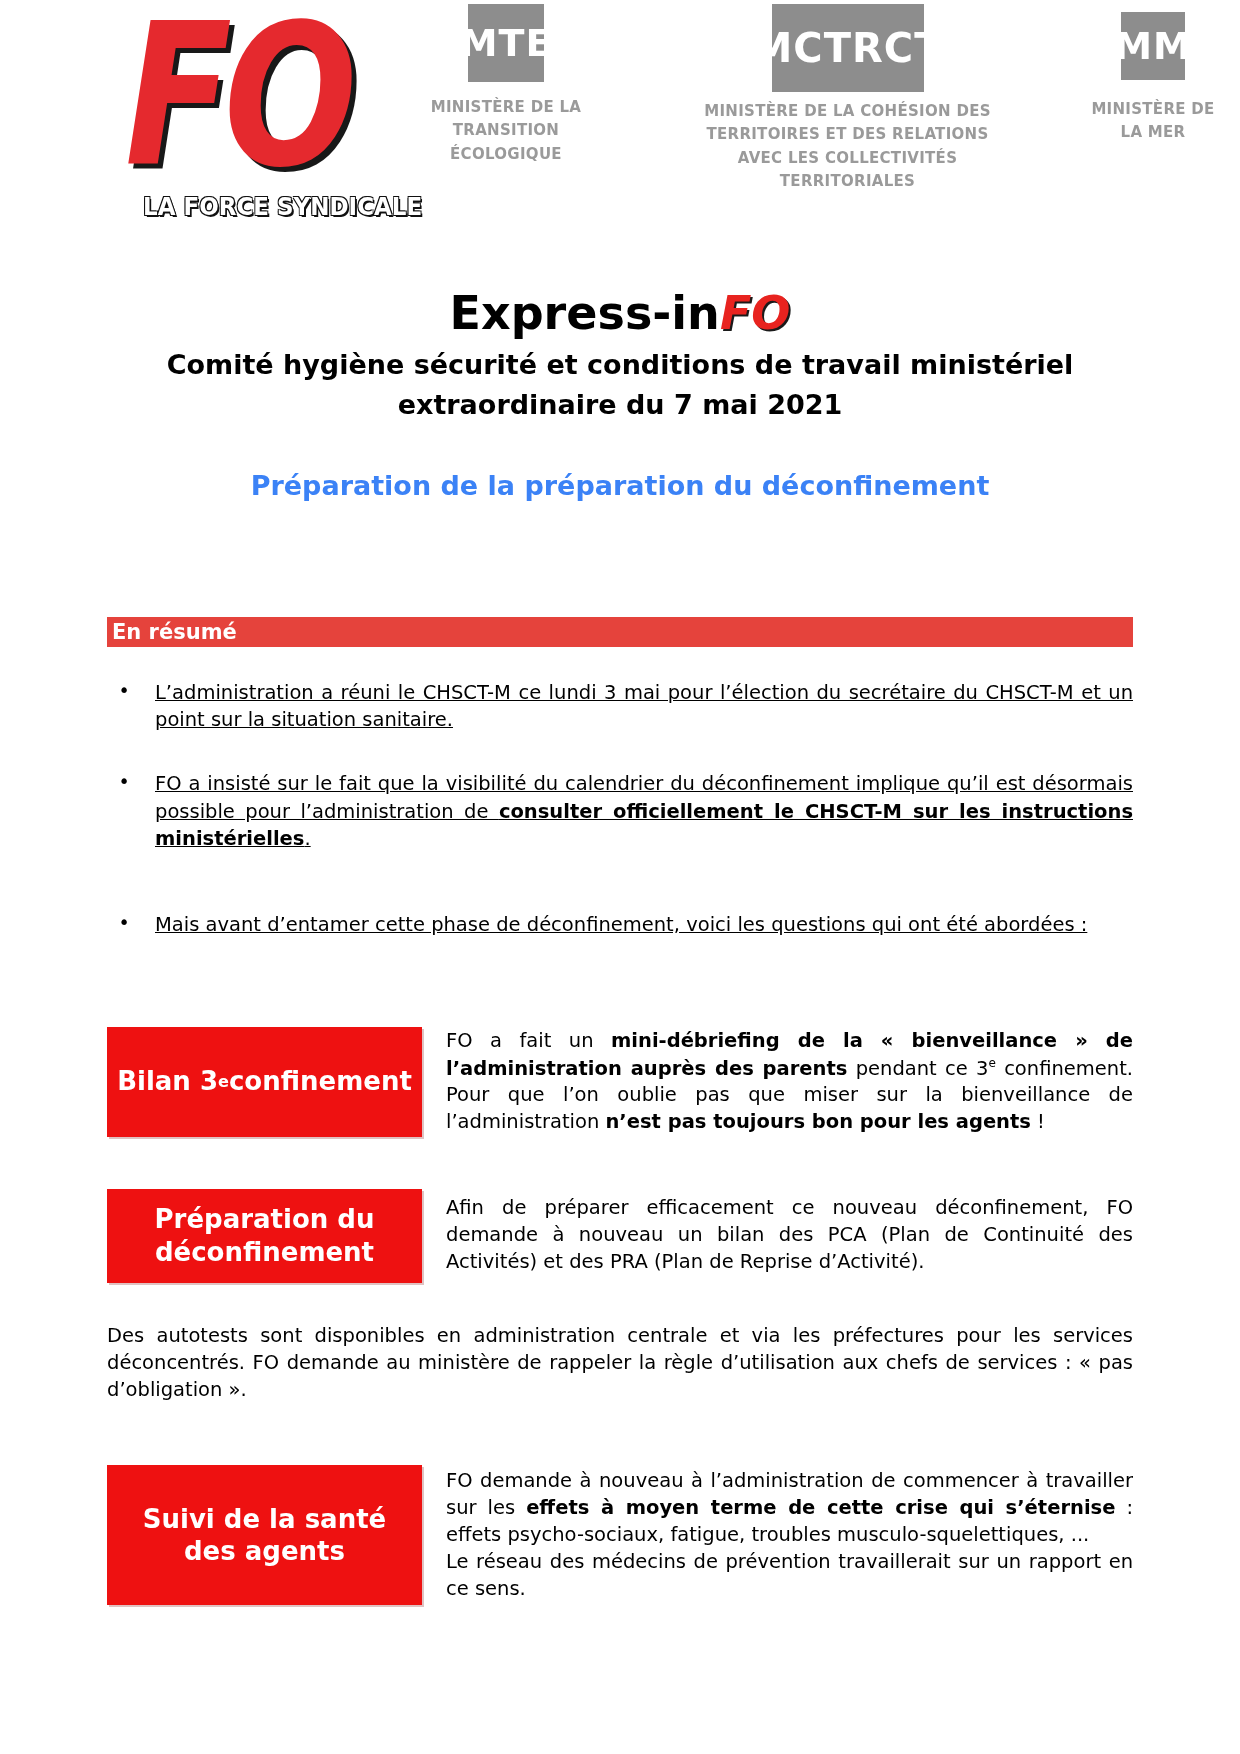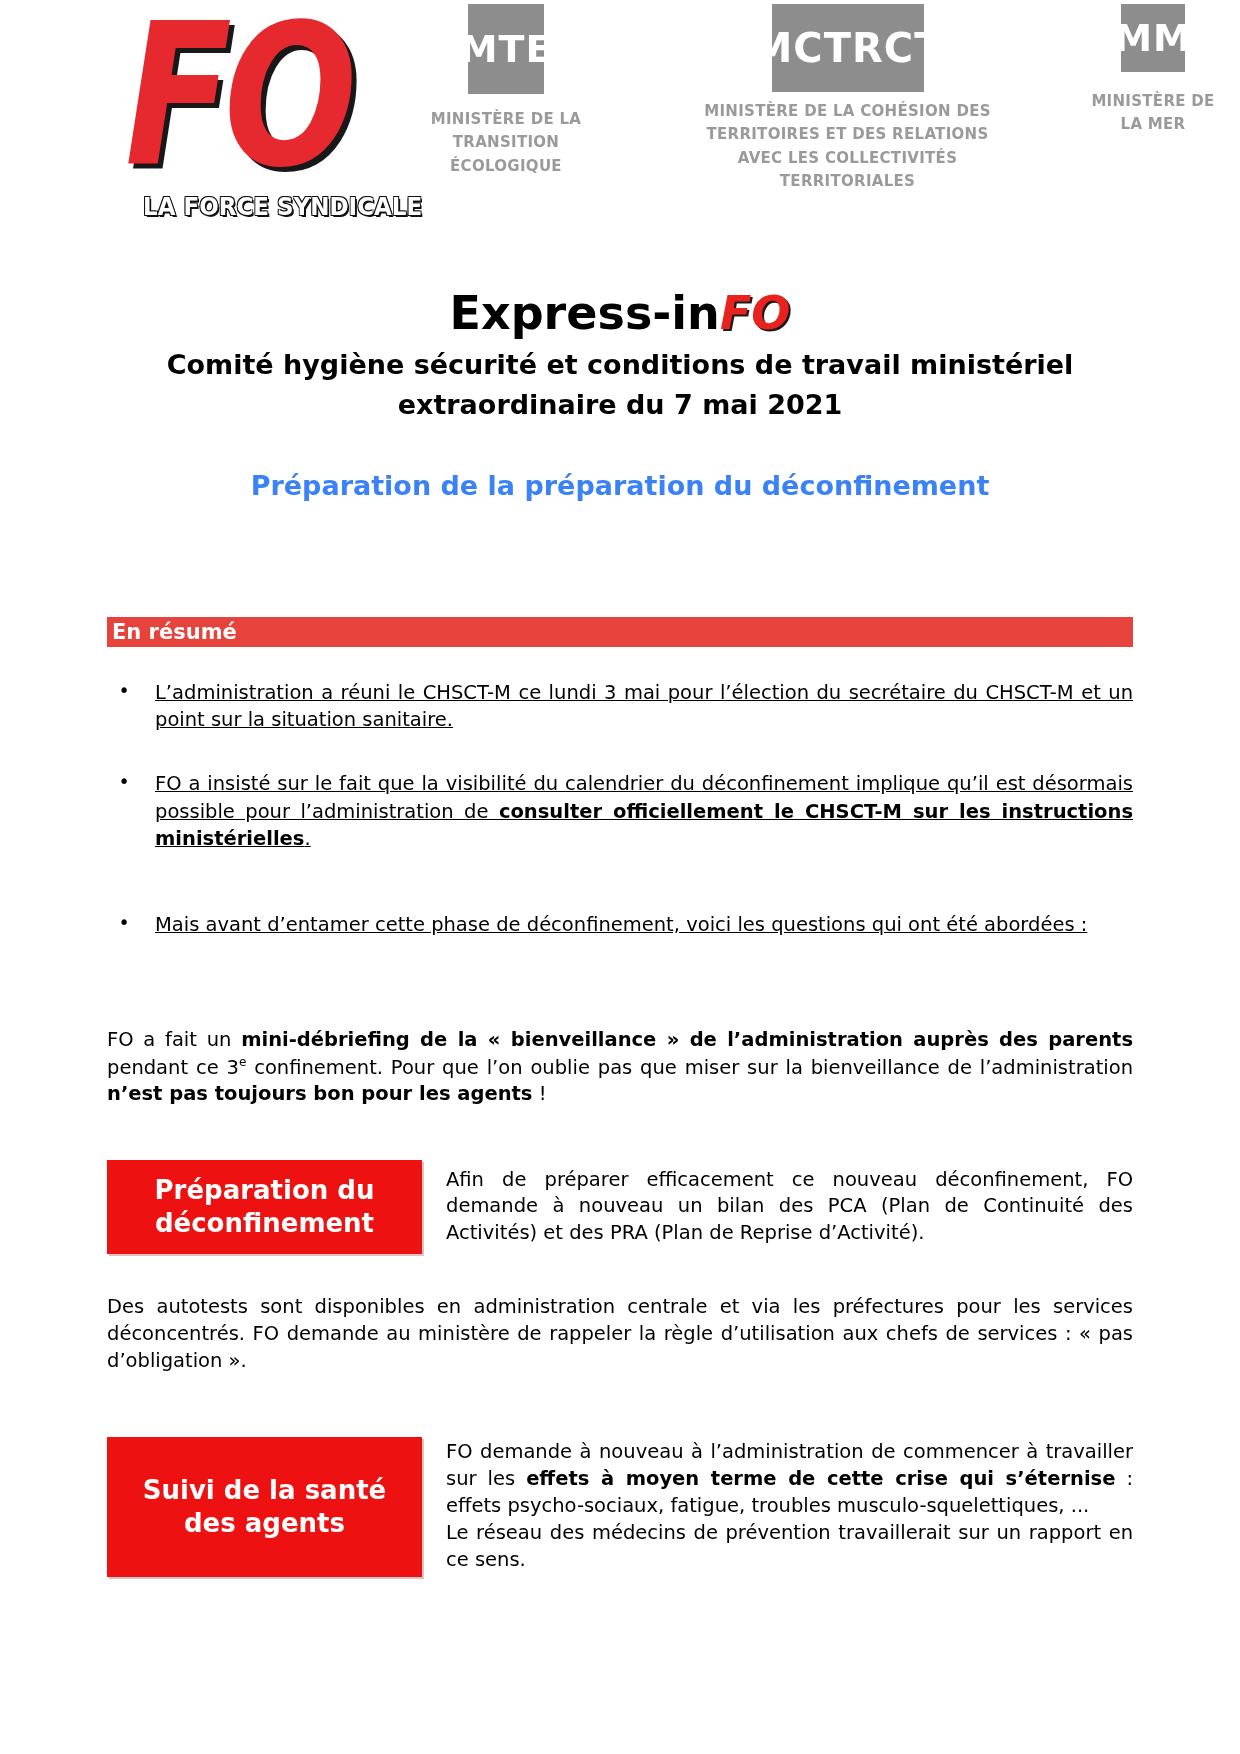--- a/index.html
+++ b/index.html
@@ -20,25 +20,25 @@
     position: absolute; left: 395px; right: 12px; top: 4px;
     display: flex; justify-content: space-between; z-index: 2;
   }
   .ministry { display: flex; flex-direction: column; align-items: center; }
   .ministry-box {
     background: #8d8d8d; color: #fff; font-weight: bold;
     display: flex; align-items: center; justify-content: center;
     letter-spacing: 1px;
   }
   .ministry.mte  { width: 222px; }
-  .ministry.mte  .ministry-box { width: 76px; height: 90px; font-size: 38px; text-align: right; }
+  .ministry.mte  .ministry-box { width: 76px; height: 78px; font-size: 38px; text-align: right; }
   .ministry.mctrct { width: 330px; }
   .ministry.mctrct .ministry-box { width: 152px; height: 88px; font-size: 40px; }
   .ministry.mm   { width: 150px; }
-  .ministry.mm   .ministry-box { width: 64px; height: 68px; font-size: 38px; margin-top: 0; }
+  .ministry.mm   .ministry-box { width: 64px; height: 68px; font-size: 38px; margin-top: 8px; }
   .ministry-name {
     margin-top: 14px; color: #9a9a9a; font-weight: bold;
     font-size: 15px; line-height: 1.55; text-align: center; letter-spacing: .3px;
   }
   .ministry.mctrct .ministry-name { margin-top: 8px; }
   .ministry.mm .ministry-name { margin-top: 18px; }
 
   
   .banner {
     position: absolute; left: 14px; right: 0; top: 150px; height: 112px;
@@ -190,20 +190,25 @@
       </div>
       <div class="bullet spaced">
         <span class="dot">•</span>
         <div class="btxt"><span>Mais avant d’entamer cette phase de déconfinement, voici les questions qui ont été abordées&nbsp;:</span></div>
       </div>
     </div>
 
     <section class="topics">
 
       <div class="topic-row mb52">
+        <div class="topic-box h110">
+            <span>Bilan 3</span>
+            <sup>e</sup>
+            <span> confinement</span>
+          </div>
         <div class="topic-body"><span>FO a fait un </span><span class="b">mini-débriefing de la «&nbsp;bienveillance&nbsp;» de l’administration auprès des parents</span><span> pendant ce 3</span><sup>e</sup><span> confinement. Pour que l’on oublie pas que miser sur la bienveillance de l’administration </span><span class="b">n’est pas toujours bon pour les agents</span><span>&nbsp;!</span></div>
       </div>
 
       <div class="topic-row mb40">
         <div class="topic-box h94">
             <span>Préparation du déconfinement</span>
           </div>
         <div class="topic-body"><span>Afin de préparer efficacement ce nouveau déconfinement, FO demande à nouveau un bilan des PCA (Plan de Continuité des Activités) et des PRA (Plan de Reprise d’Activité).</span></div>
       </div>
 

